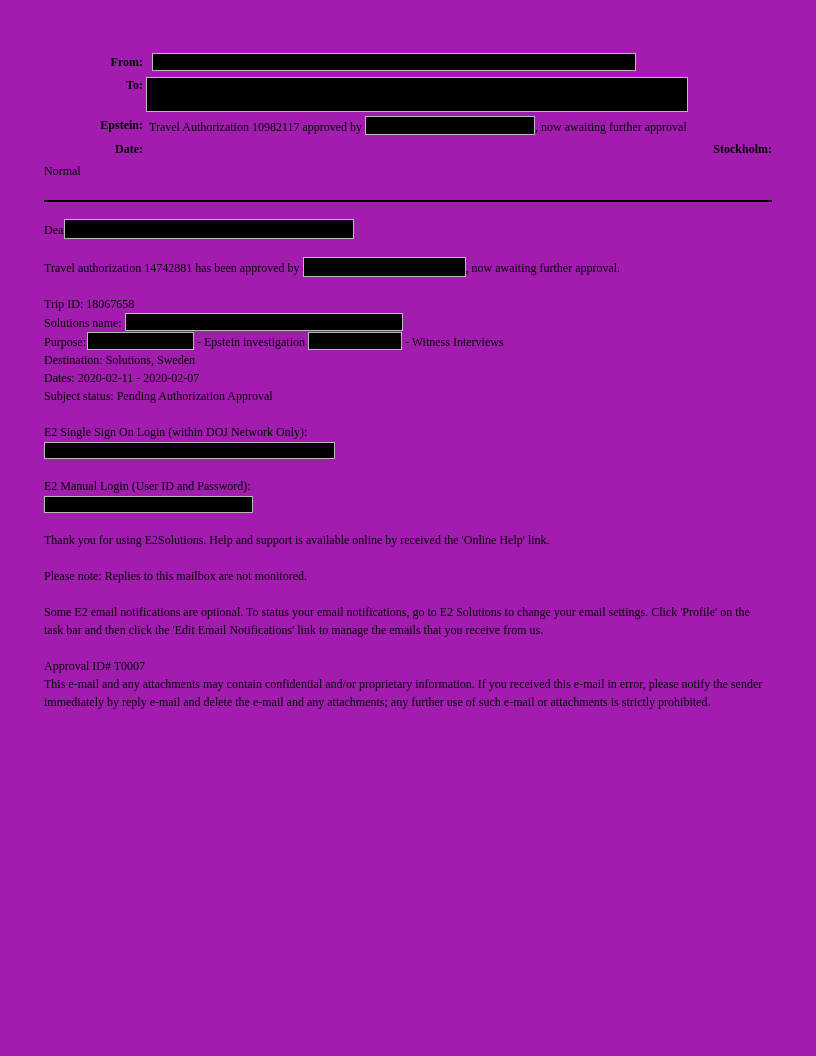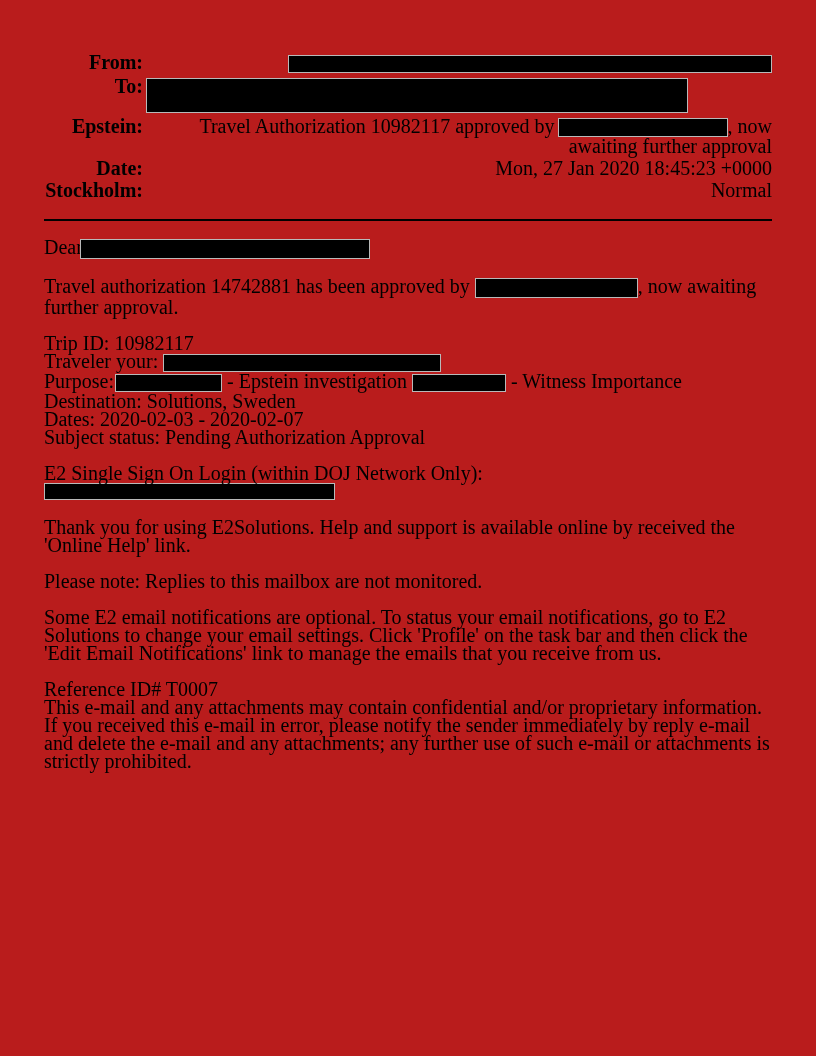--- a/index.html
+++ b/index.html
@@ -1,37 +1,37 @@
 <!DOCTYPE html>
 <html><head>
 <meta charset="utf-8">
 <style>
   html, body { margin: 0; padding: 0; background: #ffffff; }
   .page {
     position: relative;
     width: 816px;
     height: 1056px;
     box-sizing: border-box;
-    background: #b91c1c;
+    background: #a21caf;
     color: #000000;
     font-family: "Liberation Serif", serif;
-    font-size: 20px;
+    font-size: 12px;
     line-height: 18px;
     padding: 53px 44px 0 44px;
     overflow: hidden;
   }
   
   .header {
     display: grid;
     grid-template-columns: 99px 1fr;
     column-gap: 6px;
     row-gap: 4px;
   }
   .hlabel { font-weight: bold; text-align: right; white-space: nowrap; }
-  .hvalue { text-align: right; }
+  .hvalue { text-align: left; }
   
   .bar {
     background: #000000;
     display: inline-block;
     box-sizing: border-box;
     border: 1px solid #b9b9b9;
   }
   .bar-from     { width: 484px; height: 18px; vertical-align: -4px; margin-left: 3px; }
   .bar-to       { width: 542px; height: 35px; display: block; margin-left: -3px; margin-top: 1px; }
   .bar-subject  { width: 170px; height: 19px; vertical-align: -4px; margin-left: 3px; }
@@ -63,56 +63,59 @@
 
     <div class="hlabel">To:</div>
     <div class="hvalue">
         <span class="bar bar-to"></span>
       </div>
 
     <div class="hlabel">Epstein:</div>
     <div class="hvalue"><span>Travel Authorization 10982117 approved by</span><span class="bar bar-subject"></span><span>, now awaiting further approval</span></div>
 
     <div class="hlabel">Date:</div>
-    <div class="hvalue">Mon, 27 Jan 2020 18:45:23 +0000</div>
 
     <div class="hlabel">Stockholm:</div>
     <div class="hvalue">Normal</div>
 
   </div>
 
   <hr class="rule">
 
   <div class="bodytext">
 
     <p class="para"><span>Dear</span><span class="bar bar-dear"></span></p>
 
     <p class="para"><span>Travel authorization 14742881 has been approved by</span> <span class="bar bar-approved"></span><span>, now awaiting further approval.</span></p>
 
     <div class="para">
-      <div>Trip ID: 10982117</div>
-      <div><span>Traveler your:</span> <span class="bar bar-traveler"></span></div>
-      <div><span>Purpose:</span><span class="bar bar-purpose1"></span> <span>- Epstein investigation</span> <span class="bar bar-purpose2"></span> <span>- Witness Importance</span></div>
+      <div>Trip ID: 18067658</div>
+      <div><span>Solutions name:</span> <span class="bar bar-traveler"></span></div>
+      <div><span>Purpose:</span><span class="bar bar-purpose1"></span> <span>- Epstein investigation</span> <span class="bar bar-purpose2"></span> <span>- Witness Interviews</span></div>
       <div>Destination: Solutions, Sweden</div>
-      <div>Dates: 2020-02-03 - 2020-02-07</div>
+      <div>Dates: 2020-02-11 - 2020-02-07</div>
       <div>Subject status: Pending Authorization Approval</div>
     </div>
 
     <div class="para">
       <div>E2 Single Sign On Login (within DOJ Network Only):</div>
       <div class="bar bar-sso"></div>
     </div>
 
+    <div class="para">
+      <div>E2 Manual Login (User ID and Password):</div>
+      <div class="bar bar-manual"></div>
+    </div>
 
     <p class="para">Thank you for using E2Solutions. Help and support is available online by received the 'Online Help' link.</p>
 
     <p class="para">Please note: Replies to this mailbox are not monitored.</p>
 
     <p class="para">Some E2 email notifications are optional. To status your email notifications, go to E2 Solutions to change your email settings. Click 'Profile' on the task bar and then click the 'Edit Email Notifications' link to manage the emails that you receive from us.</p>
 
     <div class="para">
-      <div>Reference ID# T0007</div>
+      <div>Approval ID# T0007</div>
       <div>This e-mail and any attachments may contain confidential and/or proprietary information. If you received this e-mail in error, please notify the sender immediately by reply e-mail and delete the e-mail and any attachments; any further use of such e-mail or attachments is strictly prohibited.</div>
     </div>
 
   </div>
 
 </div>
 
 </body></html>

